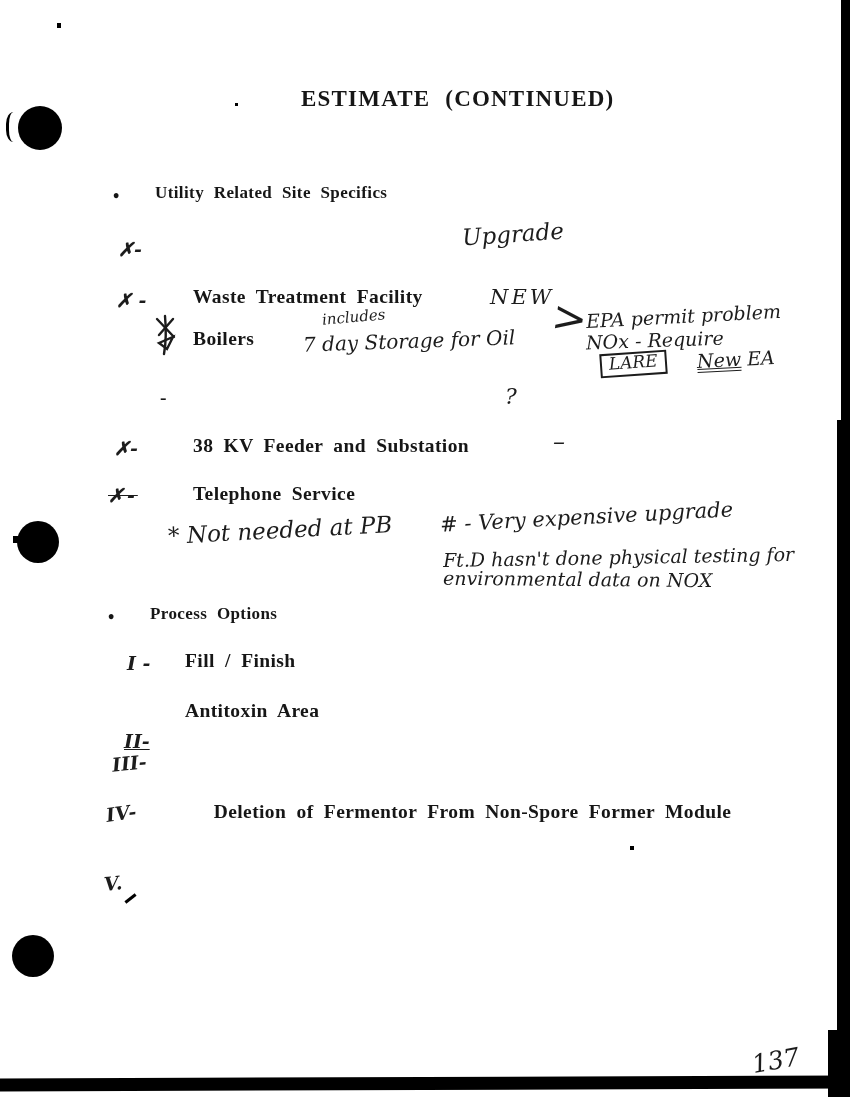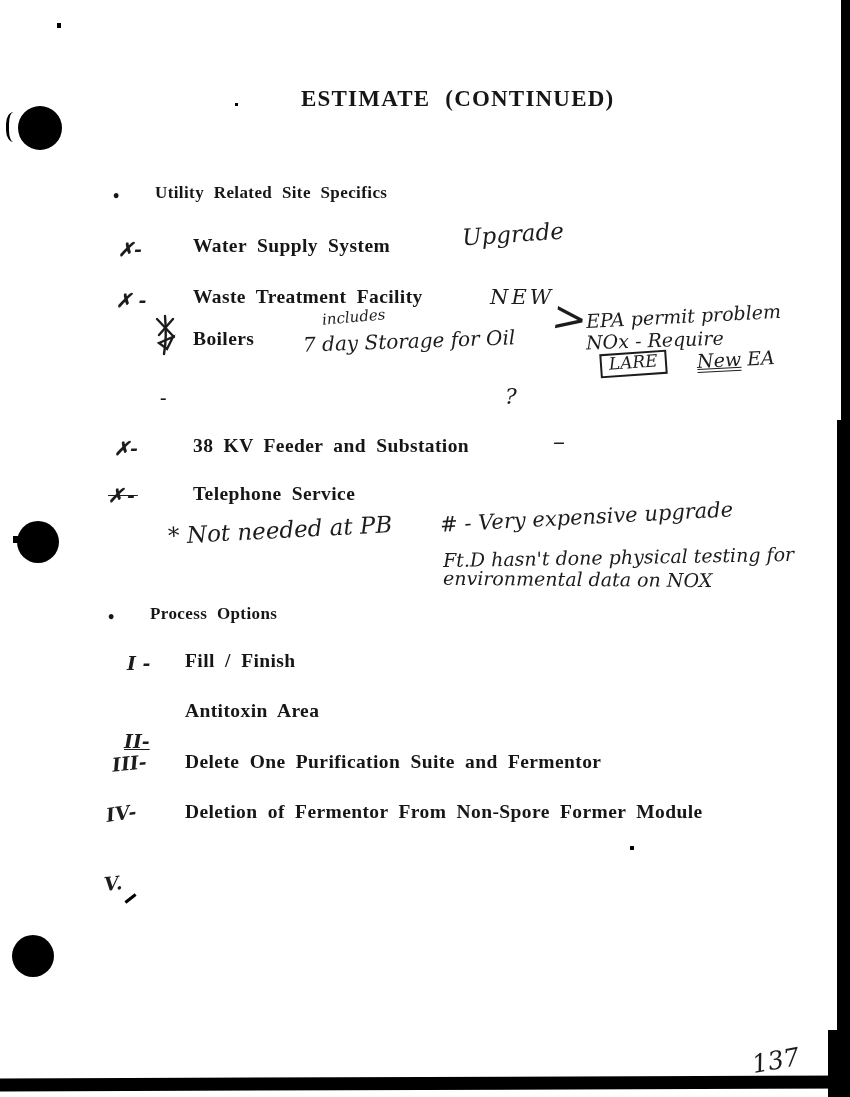--- a/index.html
+++ b/index.html
@@ -46,21 +46,20 @@
   <div class="abs ink-black" style="right:0;top:1030px;width:22px;height:67px;"></div>
   <div class="abs ink-black" style="left:0;top:1077px;width:850px;height:13px;transform:rotate(-0.2deg);"></div>
 
   <div class="abs ink-black" style="left:235px;top:103px;width:3px;height:3px;"></div>
   <div class="abs typed title" style="left:289px;top:86px;">ESTIMATE (CONTINUED)</div>
 
   <div class="abs typed bullet" style="left:113px;top:186px;">•</div>
   <div class="abs typed heading" style="left:155px;top:183px;">Utility Related Site Specifics</div>
 
   <div class="abs marker" style="left:118px;top:238px;">✗-</div>
-  <div class="abs typed item" style="left:193px;top:235px;">Water Supply System</div>
   <div class="abs hw hw-big" style="left:462px;top:222px;transform:rotate(-4deg);">Upgrade</div>
 
   <div class="abs marker" style="left:116px;top:289px;">✗ -</div>
   <div class="abs typed item" style="left:193px;top:286px;">Waste Treatment Facility</div>
   <div class="abs hw" style="left:490px;top:286px;font-size:21px;letter-spacing:3px;">NEW</div>
 
   <svg class="abs" style="left:153px;top:313px;" width="26" height="44" viewBox="0 0 26 44">
     <g stroke="#1c1c1c" stroke-width="2.4" fill="none" stroke-linecap="round">
       <path d="M12 3 C 13 14, 13 30, 11 41"></path>
       <path d="M4 6 L 21 24"></path>
@@ -98,23 +97,22 @@
   <div class="abs typed bullet" style="left:108px;top:607px;">•</div>
   <div class="abs typed heading" style="left:150px;top:604px;">Process Options</div>
 
   <div class="abs marker" style="left:127px;top:652px;">I -</div>
   <div class="abs typed item" style="left:185px;top:650px;">Fill / Finish</div>
 
   <div class="abs marker" style="left:124px;top:730px;text-decoration:underline;">II-</div>
   <div class="abs typed item" style="left:185px;top:700px;">Antitoxin Area</div>
 
   <div class="abs marker" style="left:112px;top:752px;transform:rotate(-6deg);">III-</div>
-  <div class="abs typed item" style="left:185px;top:751px;">Delete One Purification Suite and Fermentor</div>
 
   <div class="abs marker" style="left:106px;top:802px;transform:rotate(-8deg);">IV-</div>
-  <div class="abs typed item wrap" style="left:185px;top:800px;width:575px;white-space:normal;">Deletion of Fermentor From Non-Spore Former Module</div>
+  <div class="abs typed item wrap" style="left:185px;top:800px;width:575px;white-space:normal;text-align:center;">Deletion of Fermentor From Non-Spore Former Module</div>
   <div class="abs ink-black" style="left:630px;top:846px;width:4px;height:4px;"></div>
 
   <div class="abs marker" style="left:104px;top:872px;transform:rotate(-6deg);">V.</div>
 
   <div class="abs hw" style="left:752px;top:1048px;font-size:25px;transform:rotate(-10deg);">137</div>
 
 </div>
 
 </body></html>

